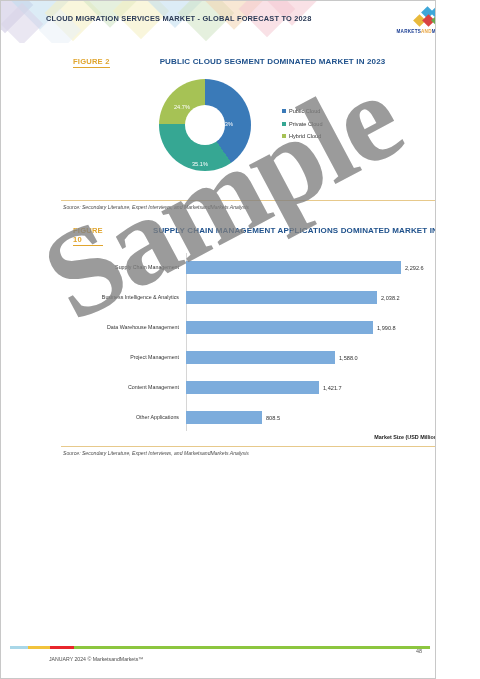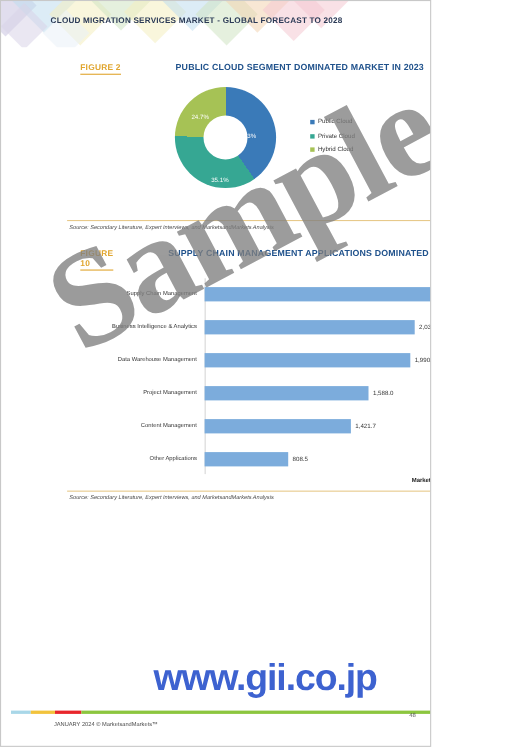--- a/index.html
+++ b/index.html
@@ -1,17 +1,17 @@
 <!DOCTYPE html>
 <html><head>
 <meta charset="utf-8">
 <style>
   html,body{margin:0;padding:0;background:#ffffff;}
   body{width:480px;height:679px;font-family:"Liberation Sans",sans-serif;overflow:hidden;}
-  .page{position:relative;width:392px;height:679px;background:#fff;box-sizing:border-box;border:1px solid #c8c8c8;overflow:hidden;}
+  .page{position:relative;width:436px;height:679px;background:#fff;box-sizing:border-box;border:1px solid #c8c8c8;overflow:hidden;}
 
   
   .hdr{position:absolute;left:0;top:0;width:480px;height:42px;overflow:hidden;}
   .hdr .deco{position:absolute;left:0;top:0;width:480px;height:42px;overflow:hidden;}
   .hdr .deco i{position:absolute;display:block;transform:rotate(45deg);opacity:.55;}
   .hdr-title{position:absolute;left:45px;top:13px;font-size:7.4px;font-weight:bold;letter-spacing:.2px;
              color:#2b3a56;white-space:nowrap;}
   
   .logo{position:absolute;right:16px;top:8px;width:74px;height:28px;}
   .logo .dias{position:relative;width:74px;height:17px;}
@@ -169,21 +169,20 @@
       <div class="bval">808.5</div>
     </div>
 
     <div class="axis-title">Market Size (USD Million)</div>
   </div>
 
   <div class="rule" style="left:60px;top:445px;width:380px;"></div>
   <div class="src" style="left:62px;top:449px;">Source: Secondary Literature, Expert Interviews, and MarketsandMarkets Analysis</div>
 
   <div class="sample">Sample</div>
-  <div class="gii">www.gii.co.jp</div>
 
   <div class="fbar">
     <span style="width:18px;background:#a9d7e8;"></span>
     <span style="width:22px;background:#f2c33c;"></span>
     <span style="width:24px;background:#e8262b;"></span>
     <span style="flex:1;background:#8cc63f;"></span>
   </div>
   <div class="fnote">JANUARY 2024 © MarketsandMarkets™</div>
   <div class="pageno">48</div>
 

